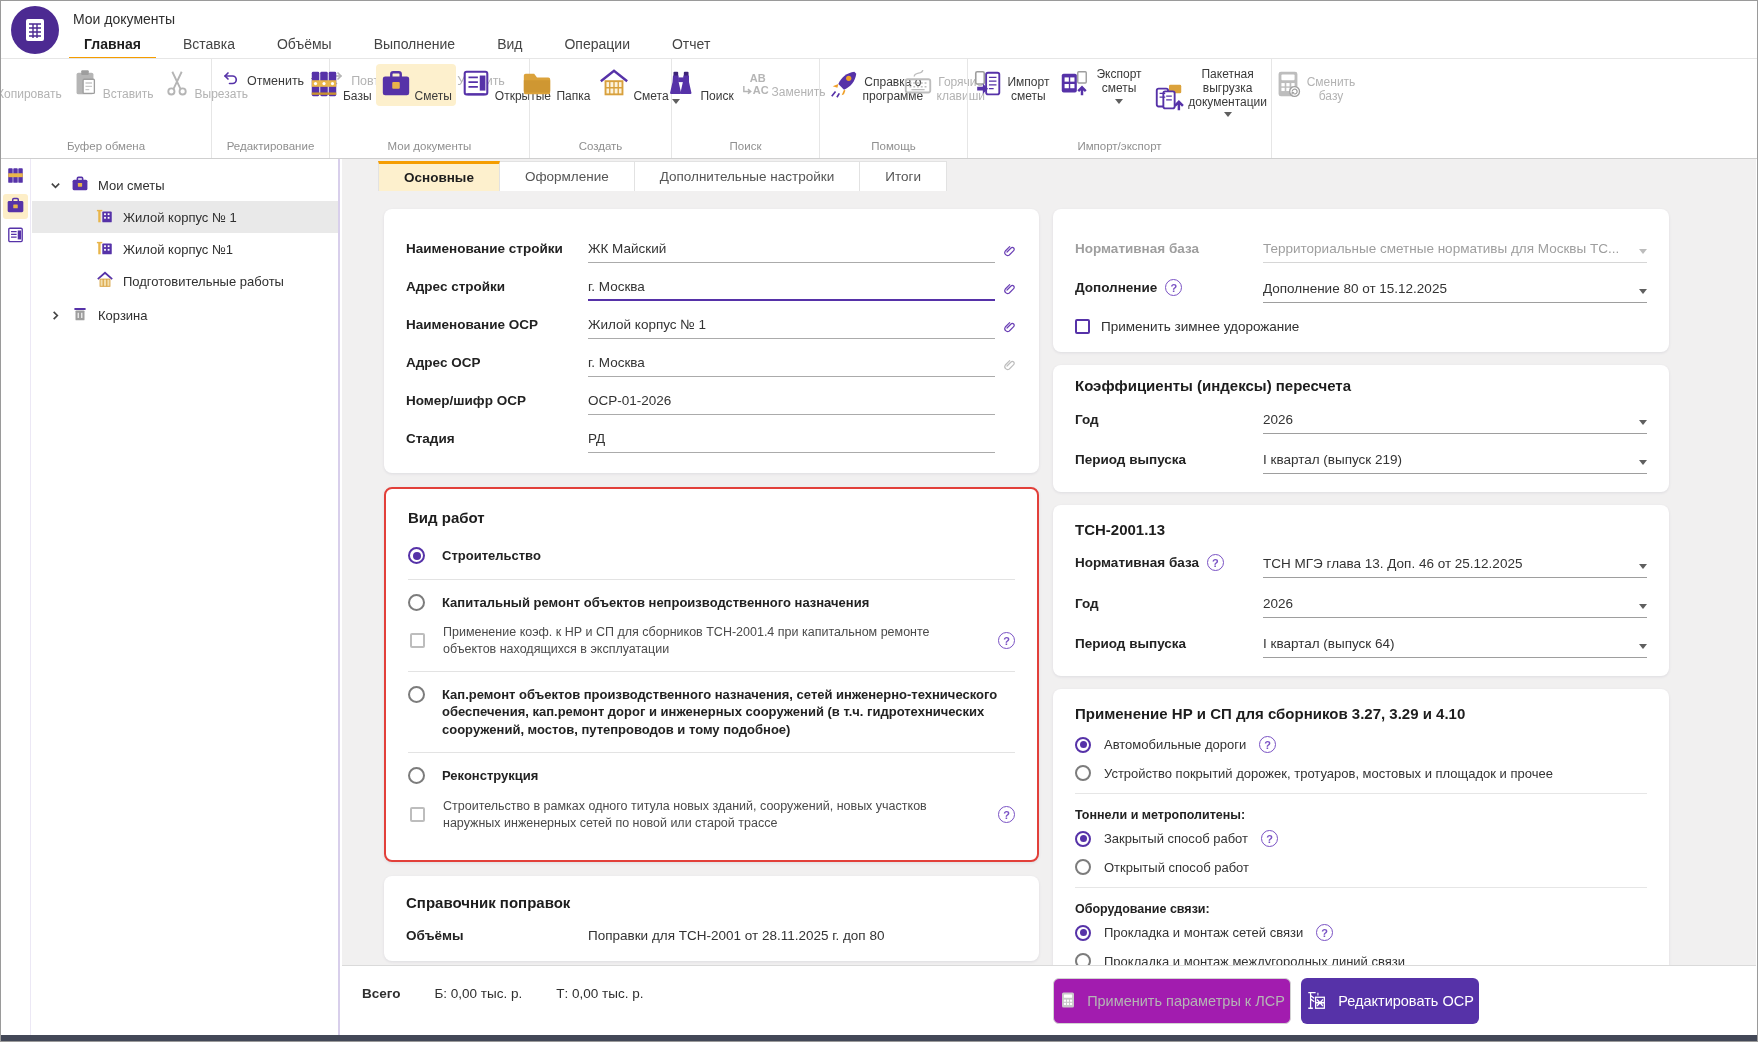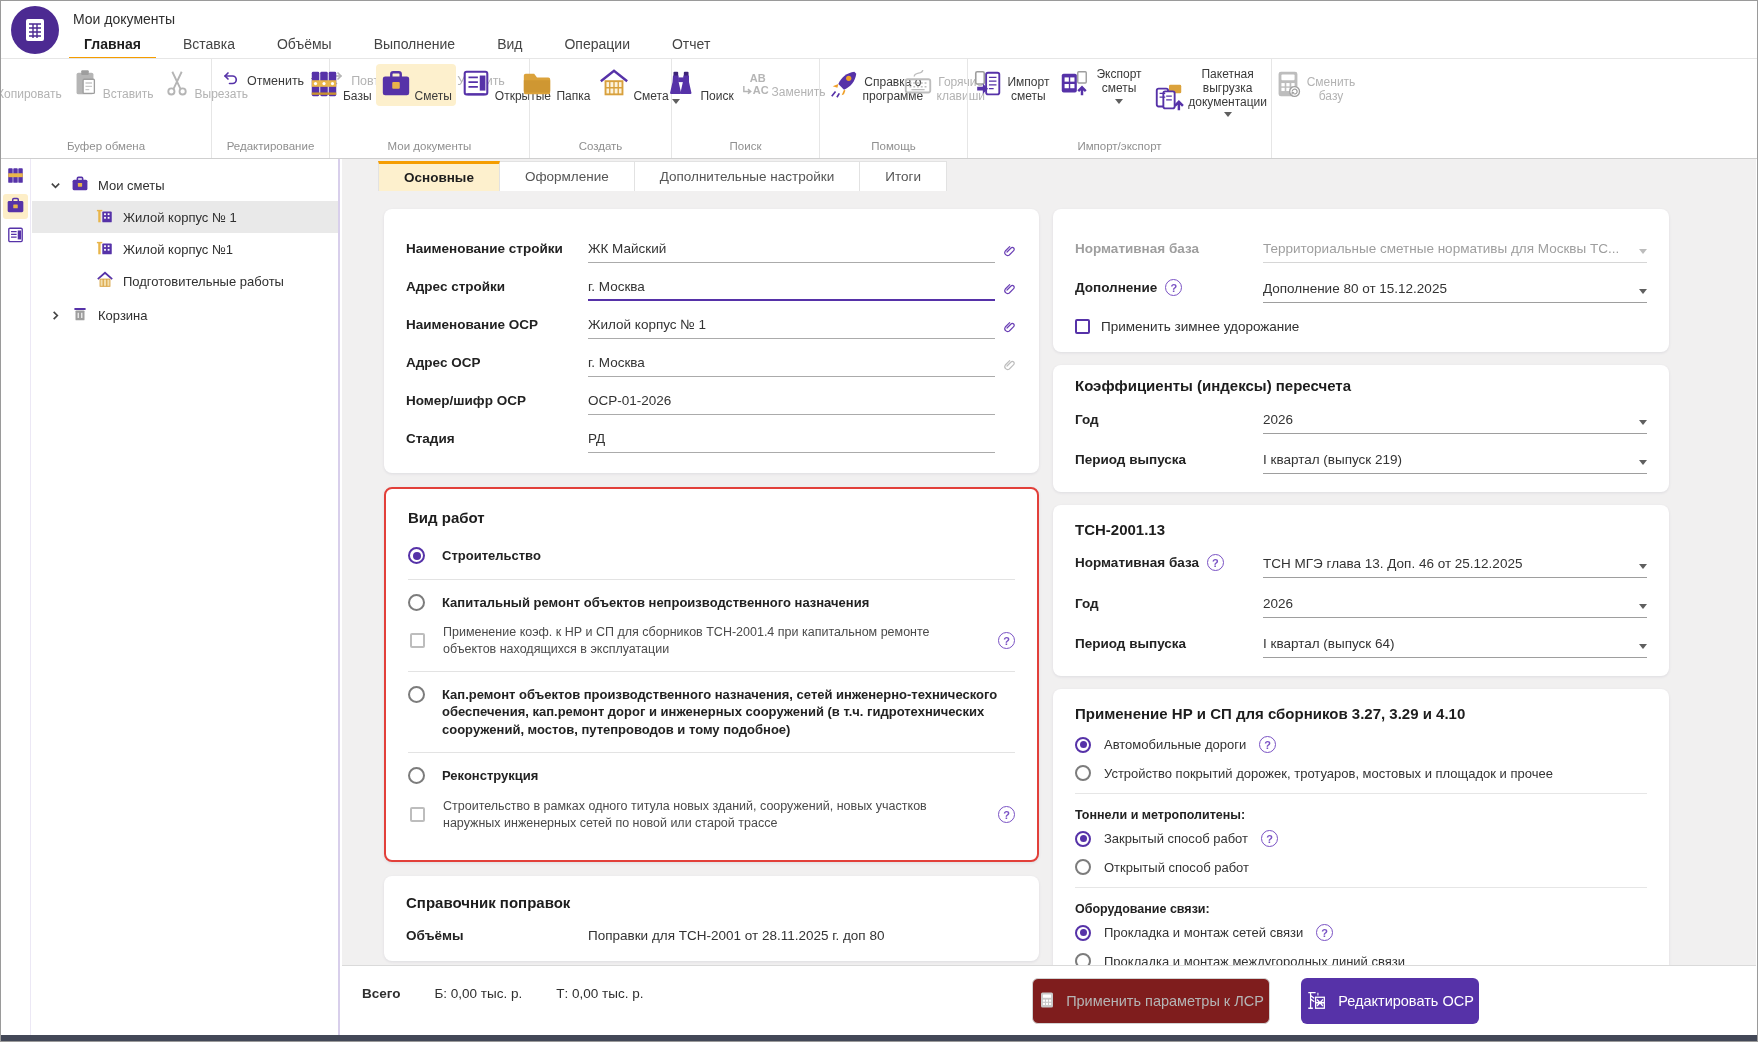--- a/index.html
+++ b/index.html
@@ -90,21 +90,21 @@
   .chk-row { display:flex; align-items:center; gap:11px; padding-top:16px; font-size:13.5px; color:#2f2f2f; }
   .opt-row { display:flex; align-items:center; gap:13px; padding:6px 0; font-size:13px; color:#333; }
   .opt-sub { font-weight:bold; font-size:12.5px; color:#222; padding:8px 0 2px; }
   .rdiv { border-top:1px solid #e6e6e6; margin:6px 0; }
 
   
   .bottombar { position:absolute; left:341px; right:1px; bottom:6px; height:70px; background:#fff; border-top:1px solid #dadada; }
   .totals { position:absolute; left:20px; top:20px; font-size:13.5px; color:#2f2f2f; display:flex; gap:34px; }
   .totals .b { font-weight:bold; }
   .btn { position:absolute; top:12px; height:46px; display:flex; align-items:center; justify-content:center; gap:10px; border-radius:6px; font-size:14.5px; }
-  .btn-apply { right:486px; width:238px; border:1px solid #d2d2d2; color:#b5b5b5; background:#7f1d1d; }
+  .btn-apply { right:465px; width:238px; border:1px solid #d2d2d2; color:#b5b5b5; background:#a21caf; }
   .btn-edit { right:277px; width:178px; background:#5632a8; color:#fff; }
   .bottomstrip { position:absolute; left:0; right:0; bottom:0; height:6px; background:#434857; }
   .underlay { position:absolute; left:0; right:0; top:158px; bottom:6px; background:#fff; }
 </style>
 </head>
 <body>
 
 <div class="window">
   <div class="underlay"></div>
 

